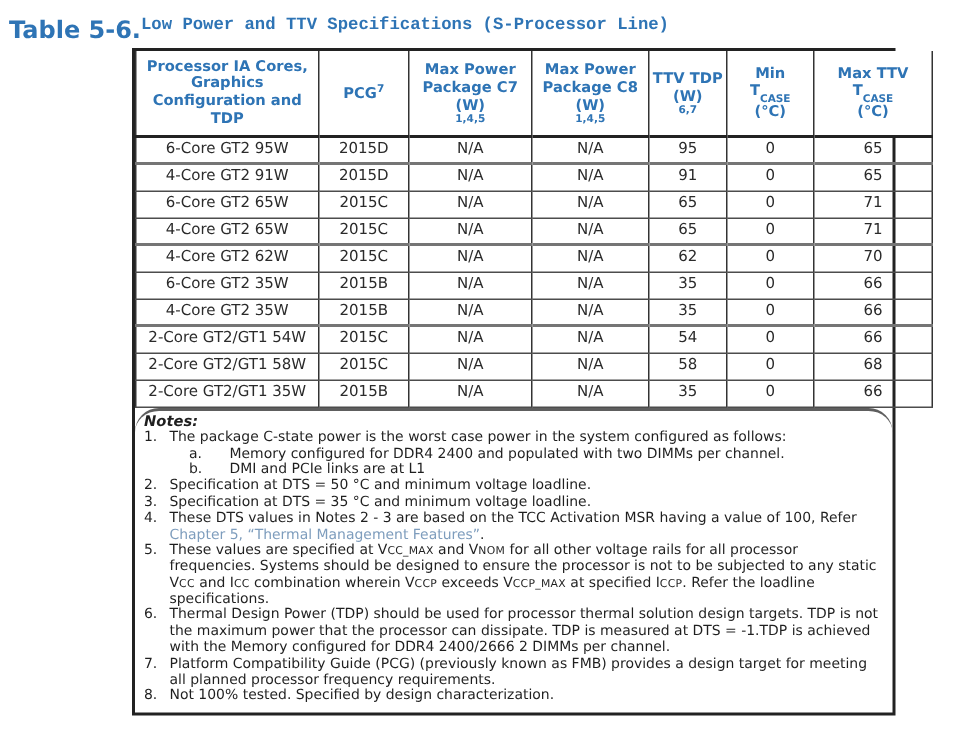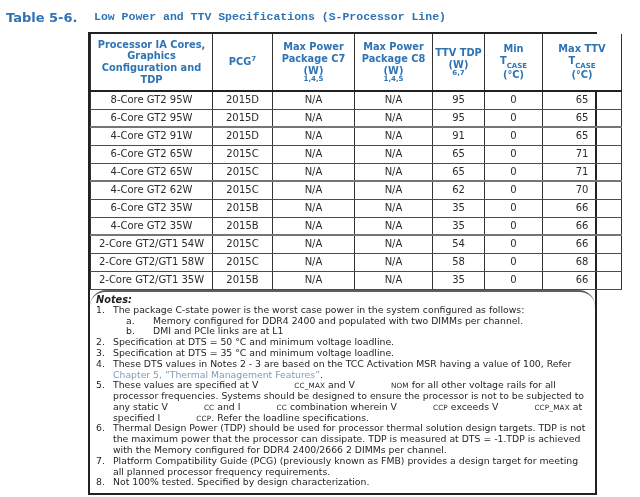--- a/index.html
+++ b/index.html
@@ -4,21 +4,21 @@
 <style>
   * { margin:0; padding:0; box-sizing:border-box; }
   html,body { background:#ffffff; }
   body {
     width:640px; height:497px; position:relative;
     font-family:"DejaVu Sans","Liberation Sans",sans-serif;
     color:#262626; overflow:hidden;
   }
   .title-label {
     position:absolute; left:6px; top:10px;
-    font-size:13px; font-weight:bold; color:#2E74B5;text-align:right;
+    font-size:16px; font-weight:bold; color:#2E74B5;text-align:right;
   }
   .title-text {
     position:absolute; left:94px; top:10px;
     font-size:11.5px; font-weight:bold; color:#2E74B5;font-family:Liberation Mono, monospace;
   }
   .table-wrap {
     position:absolute; left:88px; top:32px; width:509px;
     border:2px solid #222222; background:#ffffff;
   }
   table { width:100%; border-collapse:collapse; table-layout:fixed; }
@@ -45,21 +45,21 @@
     padding:2px 5px 5px 6px;
     font-size:9.3px; color:#1f1f1f; line-height:1.16;border-radius:16px;
   }
   .notes-heading { font-weight:bold; font-style:italic; font-size:9.8px; }
   .note-item { display:flex; align-items:flex-start; }
   .note-num { flex:0 0 17px; }
   .note-text { flex:1 1 auto; }
   .note-item.lvl1 { margin-left:30px; }
   .note-item.lvl1 .note-num { flex:0 0 27px; }
   .link { color:#7E9DBD; }
-  .sc { font-size:7.2px; letter-spacing:0.2px;padding-left:36px; }
+  .sc { font-size:7.2px; letter-spacing:0.2px; }
 </style>
 </head>
 <body>
 
 <div class="title-label">Table 5-6.</div>
 <div class="title-text">Low Power and TTV Specifications (S-Processor Line)</div>
 
 <div class="table-wrap">
   <table>
     <colgroup>
@@ -105,29 +105,20 @@
           <div>(°C)</div>
         </th>
         <th>
           <div>Max TTV</div>
           <div><span>T</span><sub class="hdr">CASE</sub></div>
           <div>(°C)</div>
         </th>
       </tr>
     </thead>
     <tbody>
-        <tr>
-          <td>8-Core GT2 95W</td>
-          <td>2015D</td>
-          <td>N/A</td>
-          <td>N/A</td>
-          <td>95</td>
-          <td>0</td>
-          <td>65</td>
-        </tr>
         <tr class="group-end">
           <td>6-Core GT2 95W</td>
           <td>2015D</td>
           <td>N/A</td>
           <td>N/A</td>
           <td>95</td>
           <td>0</td>
           <td>65</td>
         </tr>
         <tr>

